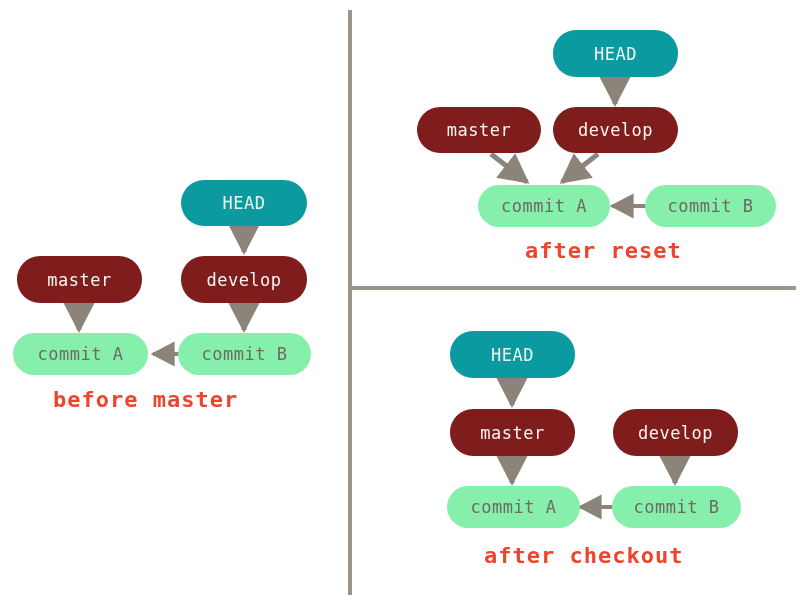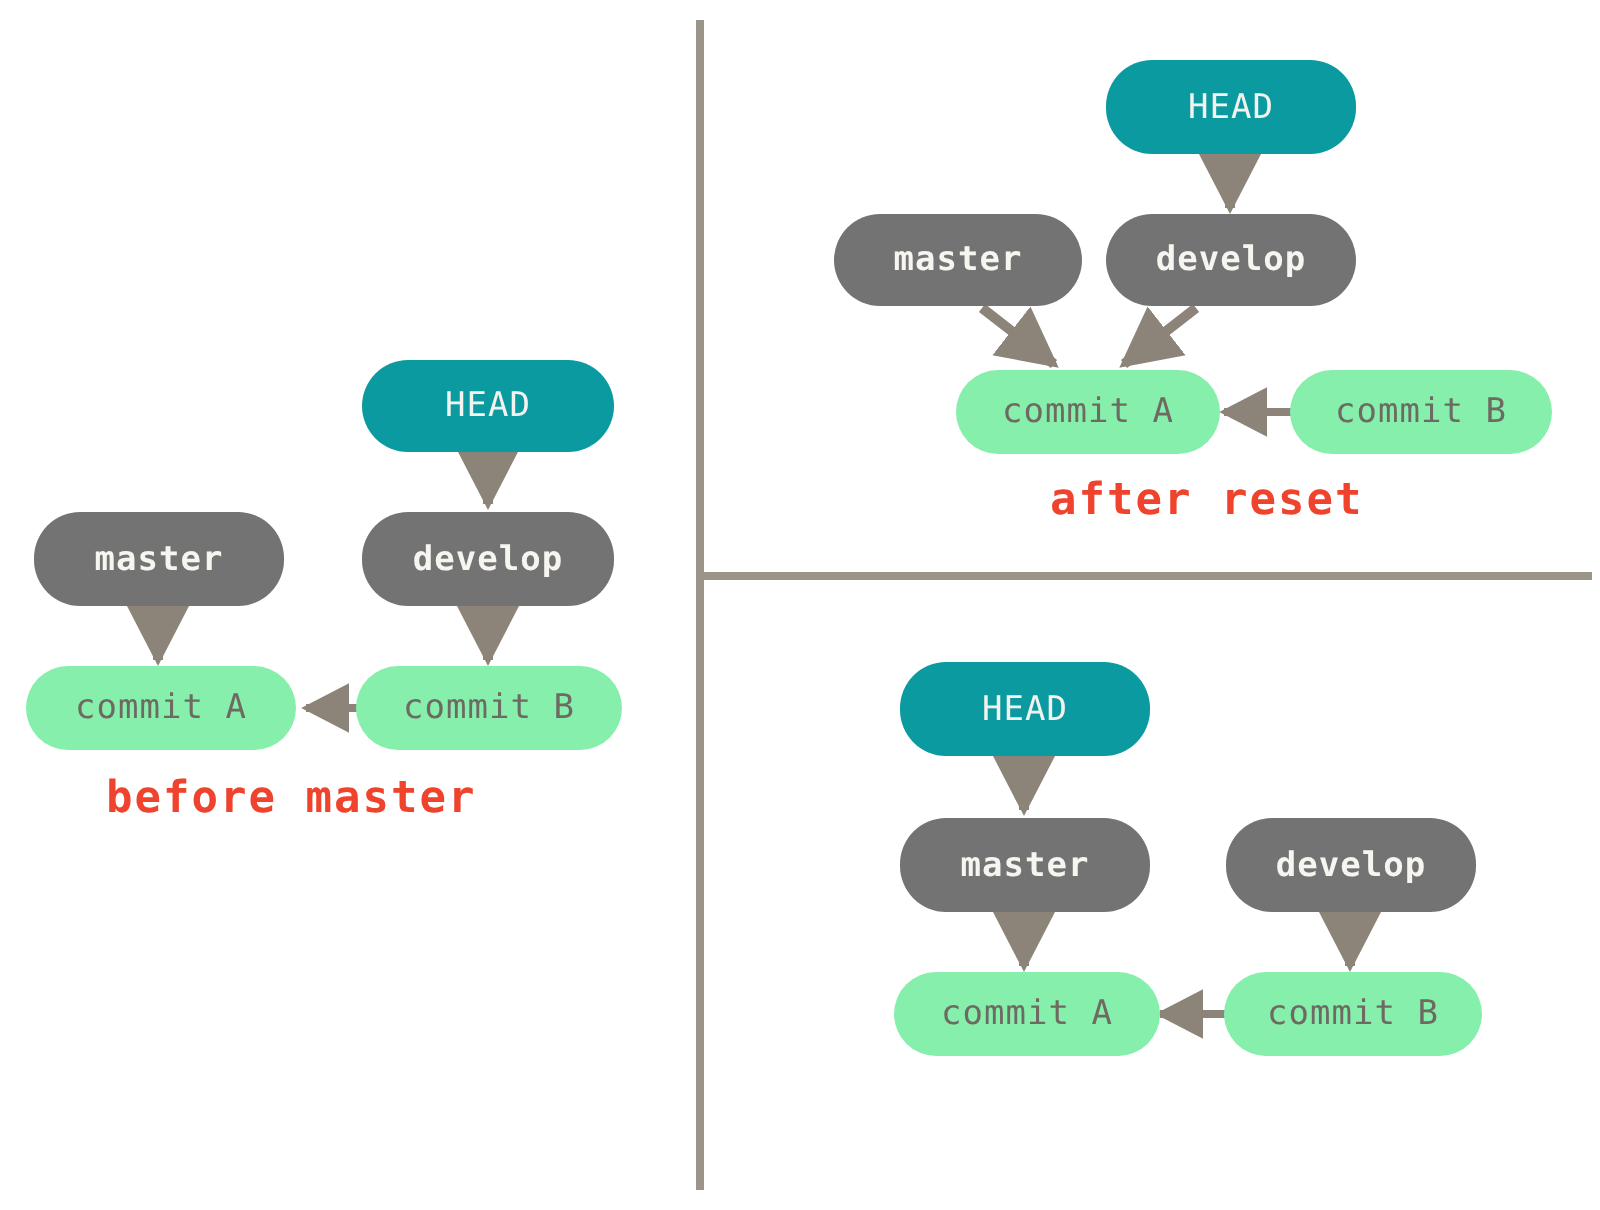--- a/index.html
+++ b/index.html
@@ -29,23 +29,22 @@
     font-size: 17px;
     letter-spacing: 0.5px;
     white-space: nowrap;
     border-radius: 23px;
   }
   .node.head {
     background: #0b9aa0;
     color: #f2f2ef;
   }
   .node.branch {
-    background: #737373;
+    background: #7f1d1d;
     color: #f7f5f0;
-    font-weight: bold;
   }
   .node.commit {
     background: #86efac;
     color: #6e6a62;
     border-radius: 22px;
   }
   .caption {
     position: absolute;
     font-family: "DejaVu Sans Mono", "Liberation Mono", monospace;
     font-weight: bold;
@@ -127,14 +126,15 @@
   <div class="node head" style="left:450px; top:331px; width:125px; height:47px;">HEAD</div>
 
   <div class="node branch" style="left:450px; top:409px; width:125px; height:47px;">master</div>
 
   <div class="node branch" style="left:613px; top:409px; width:125px; height:47px;">develop</div>
 
   <div class="node commit" style="left:447px; top:486px; width:133px; height:42px;">commit A</div>
 
   <div class="node commit" style="left:612px; top:486px; width:129px; height:42px;">commit B</div>
 
+  <div class="caption" style="left:484px; top:543px;">after checkout</div>
 
 </div>
 
 </body></html>

